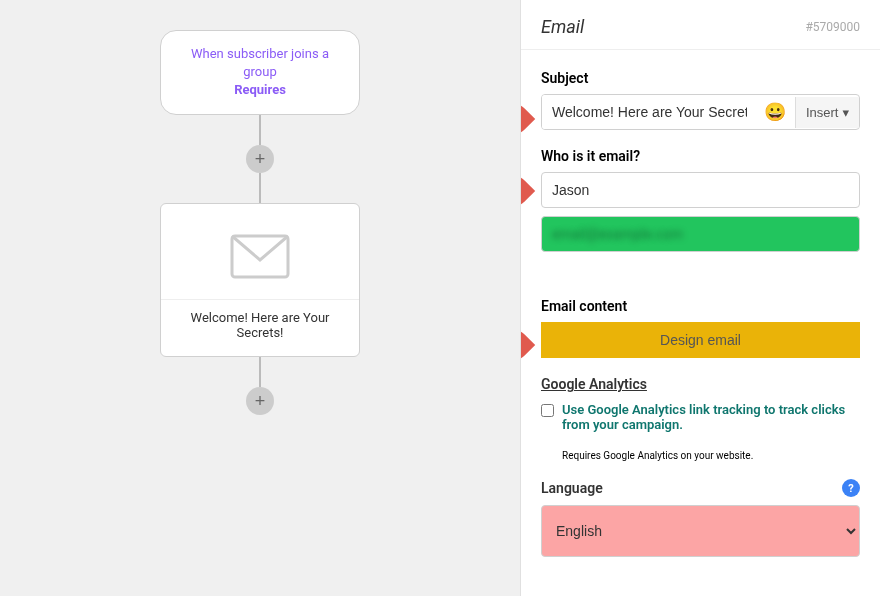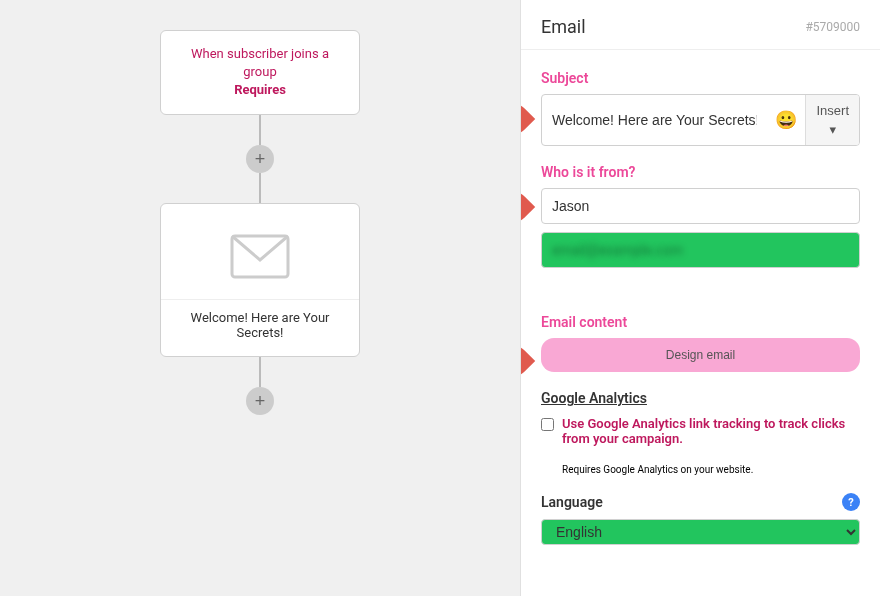--- a/index.html
+++ b/index.html
@@ -19,26 +19,26 @@
       display: flex;
       flex-direction: column;
       align-items: center;
       padding: 30px 20px;
       position: relative;
     }
 
     .flow-node {
       background: #fff;
       border: 1.5px solid #d0d0d0;
-      border-radius: 6px;
+      border-radius: 16px;
       padding: 14px 20px;
       text-align: center;
       width: 200px;
       font-size: 13px;
-      color: #be185d;
+      color: #8b5cf6;
       line-height: 1.4;
     }
 
     .flow-node .node-title {
       font-weight: normal;
     }
 
     .flow-node .node-bold {
       font-weight: 700;
     }
@@ -112,41 +112,42 @@
       border-bottom: 1px solid #eee;
       display: flex;
       align-items: center;
       justify-content: space-between;
     }
 
     .right-header-title {
       font-size: 18px;
       color: #333;
       font-weight: 400;
+      font-style: italic;
     }
 
     .right-header-id {
       font-size: 12px;
       color: #aaa;
     }
 
     .right-content {
       padding: 20px;
       flex: 1;
     }
 
     .field-group {
       margin-bottom: 18px;
       position: relative;
     }
 
     .field-label {
       font-size: 14px;
       font-weight: 600;
-      color: #ec4899;
+      color: #000000;
       margin-bottom: 8px;
       display: block;
     }
 
     .subject-row {
       display: flex;
       align-items: center;
       border: 1.5px solid #d0d0d0;
       border-radius: 4px;
       overflow: hidden;
@@ -174,21 +175,20 @@
       background: #f5f5f5;
       border: none;
       border-left: 1px solid #ddd;
       padding: 8px 10px;
       font-size: 13px;
       color: #555;
       cursor: pointer;
       display: flex;
       align-items: center;
       gap: 4px;
-      flex-direction: column;
     }
 
     .field-input {
       width: 100%;
       border: 1.5px solid #d0d0d0;
       border-radius: 4px;
       padding: 9px 10px;
       font-size: 14px;
       color: #333;
       outline: none;
@@ -204,24 +204,24 @@
       color: transparent;
       text-shadow: 0 0 6px rgba(0,0,0,0.4);
       outline: none;
       background: #22c55e;
       user-select: none;
     }
 
     .design-btn {
       width: 100%;
       padding: 10px;
-      background: #f9a8d4;
+      background: #eab308;
       border: none;
-      border-radius: 13px;
-      font-size: 12px;
+      border-radius: 0;
+      font-size: 14px;
       color: #555;
       cursor: pointer;
       text-align: center;
     }
 
     .analytics-section {
       margin-bottom: 18px;
     }
 
     .analytics-label {
@@ -238,21 +238,21 @@
       gap: 8px;
     }
 
     .checkbox-row input[type="checkbox"] {
       margin-top: 2px;
       flex-shrink: 0;
     }
 
     .checkbox-text {
       font-size: 13px;
-      color: #be185d;
+      color: #0f766e;
     }
 
     .checkbox-text .bold {
       font-weight: 600;
     }
 
     .checkbox-subtext {
       font-size: 10px;
       color: #000000;
       margin-top: 18px;
@@ -285,25 +285,25 @@
       display: flex;
       align-items: center;
       justify-content: center;
       cursor: pointer;
     }
 
     .language-select {
       width: 100%;
       border: 1.5px solid #d0d0d0;
       border-radius: 4px;
-      padding: 3px 10px;
+      padding: 16px 10px;
       font-size: 14px;
       color: #333;
       outline: none;
-      background: #22c55e;
+      background: #fca5a5;
       appearance: auto;
     }
 
     .badge-circle {
       width: 30px;
       height: 30px;
       background: #e05a4e;
       border-radius: 50% 50% 0 50%;
       transform: rotate(-45deg);
       display: flex;
@@ -380,21 +380,21 @@
     </div>
 
     <div class="field-group who-wrapper" style="position:relative;">
       
       <div style="position:absolute; left:-42px; top:28px;">
         <div class="badge-circle">
           
         </div>
       </div>
 
-      <span class="field-label">Who is it from?</span>
+      <span class="field-label">Who is it email?</span>
       <input class="field-input" type="text" style="margin-bottom: 8px;" value="Jason">
       <div class="field-input-blur">email@example.com</div>
     </div>
 
     <div class="field-group" style="position:relative;margin-top:46px;">
       
       <div style="position:absolute; left:-42px; top:32px;">
         <div class="badge-circle">
           
         </div>

